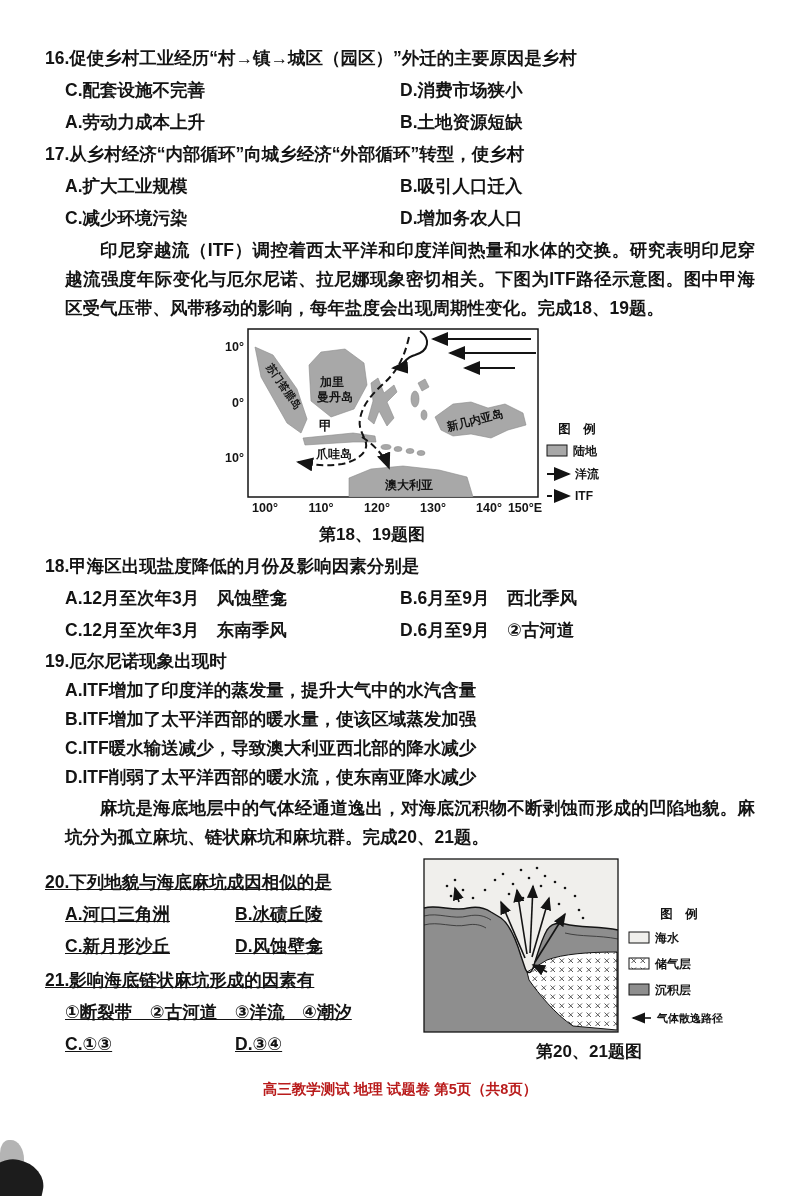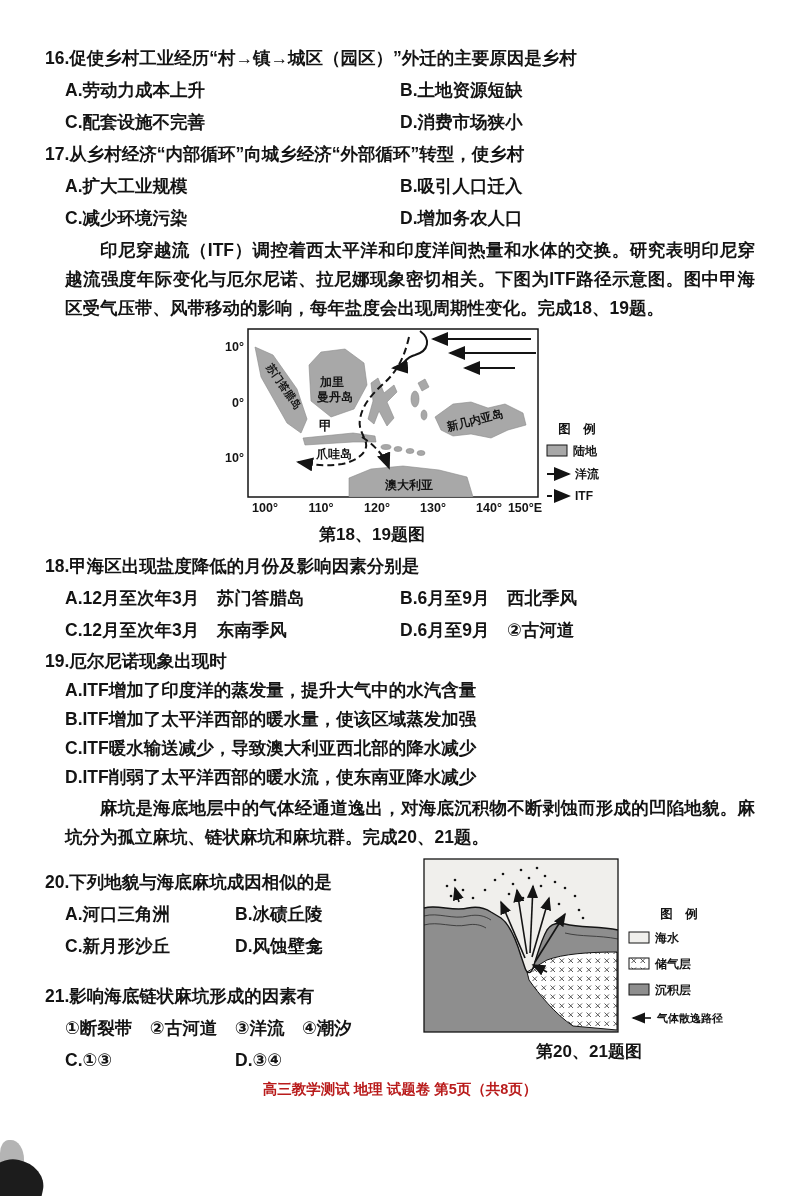--- a/index.html
+++ b/index.html
@@ -12,42 +12,42 @@
   .optrow{display:flex;padding-left:20px;font-size:17.5px;line-height:32px;}
   .optrow .o1{width:335px;}
   .optrow.narrow .o1{width:170px;}
   .opt-full{padding-left:20px;font-size:17.5px;line-height:29px;}
   .stem-tight{font-size:17.5px;line-height:30px;}
   .intro{font-size:17.5px;line-height:29px;text-indent:2em;text-align:justify;margin-top:2px;margin-left:20px;}
   .fig1-wrap{margin-left:158px;margin-top:2px;}
   .fig-caption{font-size:17px;line-height:23px;text-align:center;}
   #cap1{width:430px;margin-left:112px;}
   .bottom{display:flex;margin-top:6px;}
-  .bottom-left{flex:1;padding-top:8px;}
+  .bottom-left{flex:1;padding-top:8px;text-decoration:underline;}
   .bottom-right{width:332px;}
   .items-line{padding-left:20px;font-size:17.5px;line-height:32px;}
   .footer{position:absolute;left:0;top:1080px;width:100%;text-align:center;font-size:14.5px;color:#b91c1c;}
   svg text{font-family:"Liberation Sans","DejaVu Sans",sans-serif;font-weight:700;fill:#141414;}
   .smudge{position:absolute;left:0;top:1140px;width:24px;height:36px;background:#9b9b9b;border-radius:40% 60% 50% 0;opacity:.75;}
   .corner{position:absolute;left:-10px;top:1160px;width:54px;height:44px;background:#1c1c1c;border-radius:45% 55% 0 0;transform:rotate(12deg);}
 </style>
 </head>
 <body>
 
 <div class="page">
 
   <div>
     <div class="stem">16.促使乡村工业经历“村→镇→城区（园区）”外迁的主要原因是乡村</div>
     <div class="optrow">
+      <span class="o1">C.配套设施不完善</span>
+      <span>D.消费市场狭小</span>
+    </div>
+    <div class="optrow">
       <span class="o1">A.劳动力成本上升</span>
       <span>B.土地资源短缺</span>
-    </div>
-    <div class="optrow">
-      <span class="o1">C.配套设施不完善</span>
-      <span>D.消费市场狭小</span>
     </div>
   </div>
 
   <div>
     <div class="stem">17.从乡村经济“内部循环”向城乡经济“外部循环”转型，使乡村</div>
     <div class="optrow">
       <span class="o1">A.扩大工业规模</span>
       <span>B.吸引人口迁入</span>
     </div>
     <div class="optrow">
@@ -133,21 +133,21 @@
         <line x1="344" y1="171" x2="366" y2="171" stroke="#141414" stroke-width="2" stroke-dasharray="5 3" marker-end="url(#ah)"></line>
         <text font-size="12" x="372" y="175">ITF</text>
       </g>
     </svg>
   </div>
   <div class="fig-caption" id="cap1">第18、19题图</div>
 
   <div style="margin-top:4px;">
     <div class="stem">18.甲海区出现盐度降低的月份及影响因素分别是</div>
     <div class="optrow">
-      <span class="o1">A.12月至次年3月　苏门答腊岛</span>
+      <span class="o1">A.12月至次年3月　风蚀壁龛</span>
       <span>B.6月至9月　西北季风</span>
     </div>
     <div class="optrow">
       <span class="o1">C.12月至次年3月　东南季风</span>
       <span>D.6月至9月　②古河道</span>
     </div>
   </div>
 
   <div>
     <div class="stem-tight">19.厄尔尼诺现象出现时</div>
@@ -167,21 +167,21 @@
         <div class="optrow narrow">
           <span class="o1">A.河口三角洲</span>
           <span>B.冰碛丘陵</span>
         </div>
         <div class="optrow narrow">
           <span class="o1">C.新月形沙丘</span>
           <span>D.风蚀壁龛</span>
         </div>
       </div>
 
-      <div style="margin-top:18px;">
+      <div style="margin-top:2px;">
         <div class="stem">21.影响海底链状麻坑形成的因素有</div>
         <div class="items-line">①断裂带　②古河道　③洋流　④潮汐</div>
         <div class="optrow narrow">
           <span class="o1">C.①③</span>
           <span>D.③④</span>
         </div>
       </div>
     </div>
 
     <div class="bottom-right">

